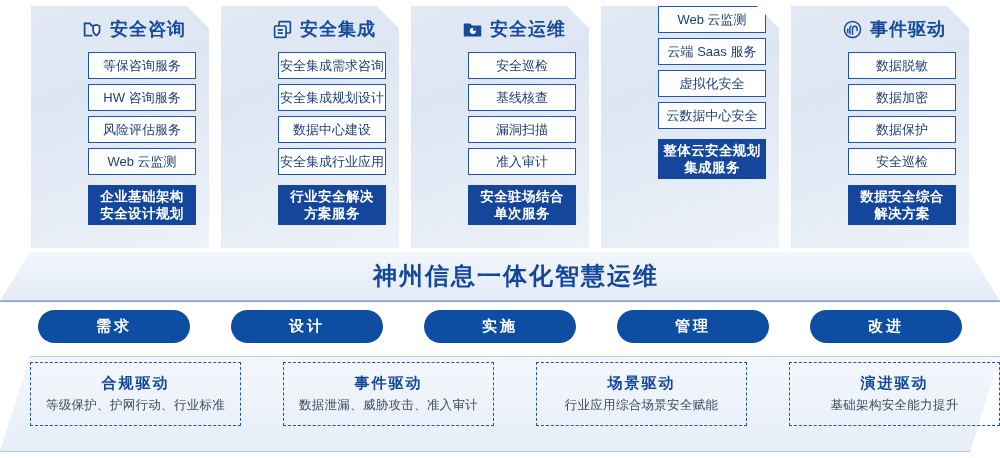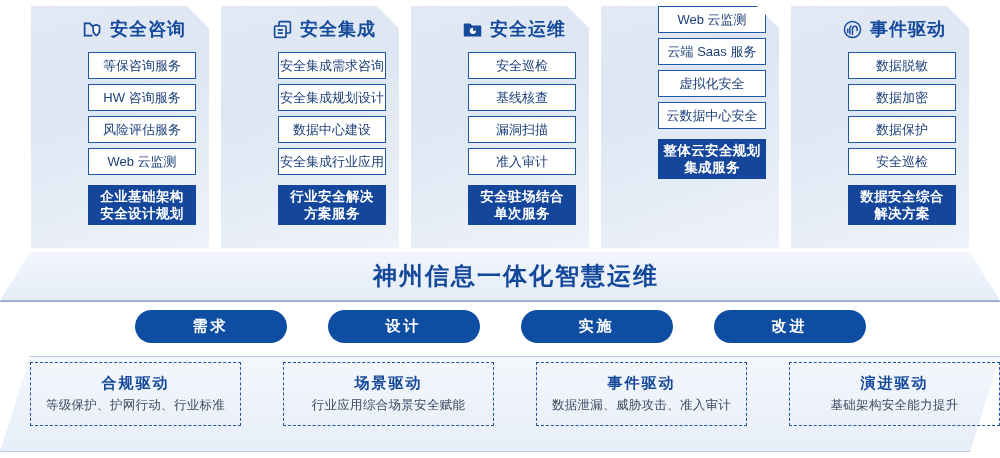--- a/index.html
+++ b/index.html
@@ -236,36 +236,37 @@
   <div class="banner-wrap">
     <div class="banner"></div>
     <div class="banner-line"></div>
     <div class="banner-text">神州信息一体化智慧运维</div>
   </div>
 
   <div class="pills">
     <div class="pill">需求</div>
     <div class="pill">设计</div>
     <div class="pill">实施</div>
+    <div class="pill">管理</div>
     <div class="pill">改进</div>
   </div>
 
   <div class="bottom"></div>
   <div class="dashes">
     <div class="dbox">
       <div class="dbox-title">合规驱动</div>
       <div class="dbox-sub">等级保护、护网行动、行业标准</div>
     </div>
     <div class="dbox">
+      <div class="dbox-title">事件驱动</div>
+      <div class="dbox-sub">数据泄漏、威胁攻击、准入审计</div>
+    </div>
+    <div class="dbox">
       <div class="dbox-title">场景驱动</div>
       <div class="dbox-sub">行业应用综合场景安全赋能</div>
     </div>
     <div class="dbox">
-      <div class="dbox-title">事件驱动</div>
-      <div class="dbox-sub">数据泄漏、威胁攻击、准入审计</div>
-    </div>
-    <div class="dbox">
       <div class="dbox-title">演进驱动</div>
       <div class="dbox-sub">基础架构安全能力提升</div>
     </div>
   </div>
 
 </div>
 
 </body></html>

